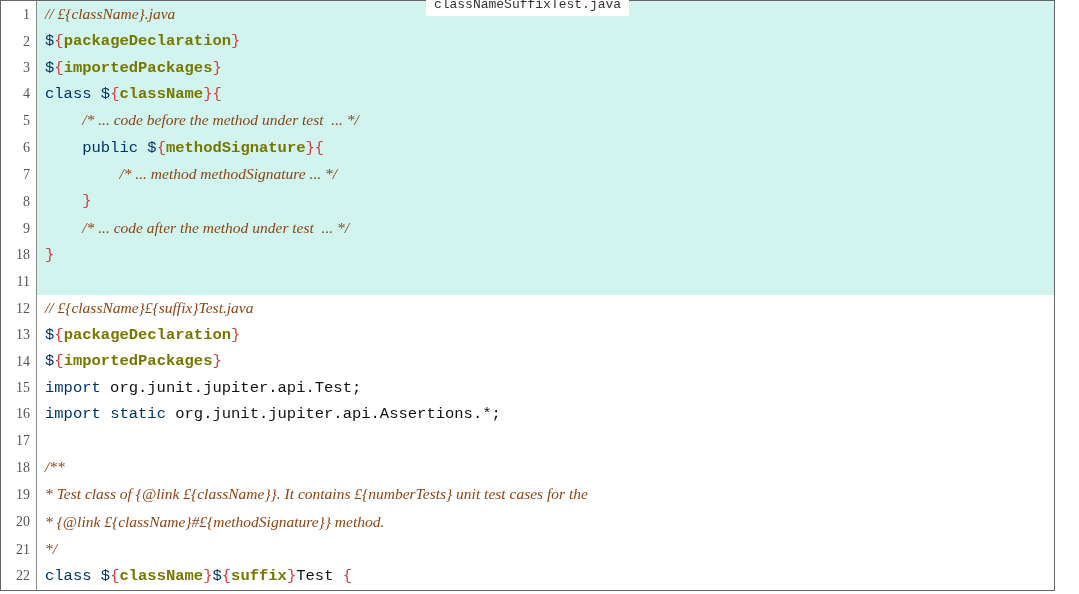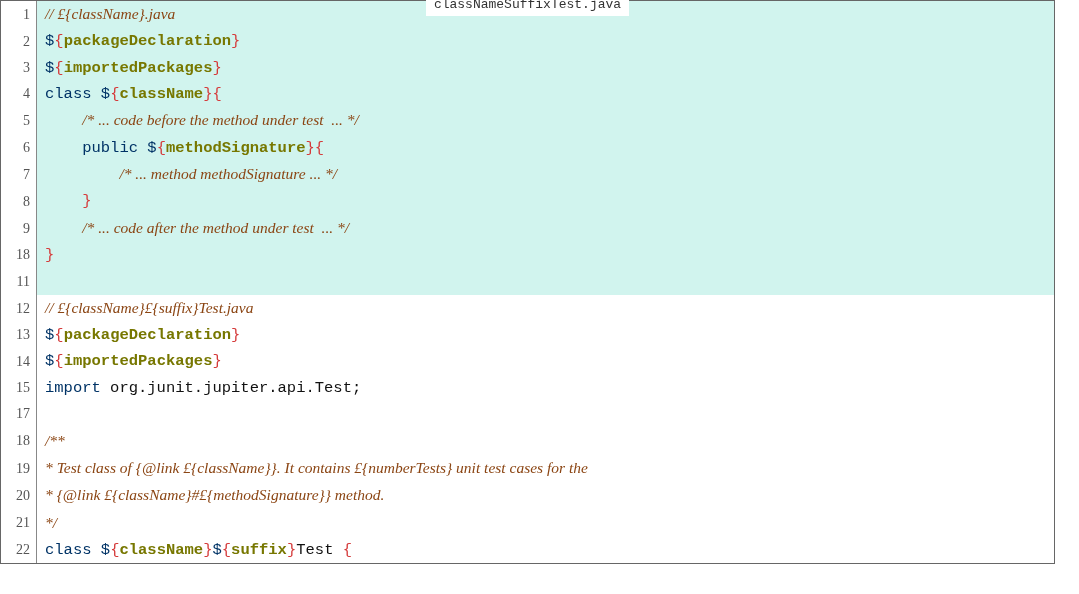--- a/index.html
+++ b/index.html
@@ -130,20 +130,24 @@
       </div>
       <div class="line">
         <div class="gutter">14</div>
         <div class="code"><span class="dollar">$</span><span class="brace-open">{</span><span class="var-name">importedPackages</span><span class="brace-close">}</span></div>
       </div>
       <div class="line">
         <div class="gutter">15</div>
         <div class="code"><span class="kw">import</span><span class="plain"> org.junit.jupiter.api.Test;</span></div>
       </div>
       <div class="line">
+        <div class="gutter">16</div>
+        <div class="code"><span class="kw">import</span><span class="plain"> </span><span class="kw">static</span><span class="plain"> org.junit.jupiter.api.Assertions.*;</span></div>
+      </div>
+      <div class="line">
         <div class="gutter">17</div>
         <div class="code">&nbsp;</div>
       </div>
       <div class="line">
         <div class="gutter">18</div>
         <div class="code"><span class="comment">/**</span></div>
       </div>
       <div class="line">
         <div class="gutter">19</div>
         <div class="code"><span class="comment">* Test class of {@link £{className}}. It contains £{numberTests} unit test cases for the</span></div>

